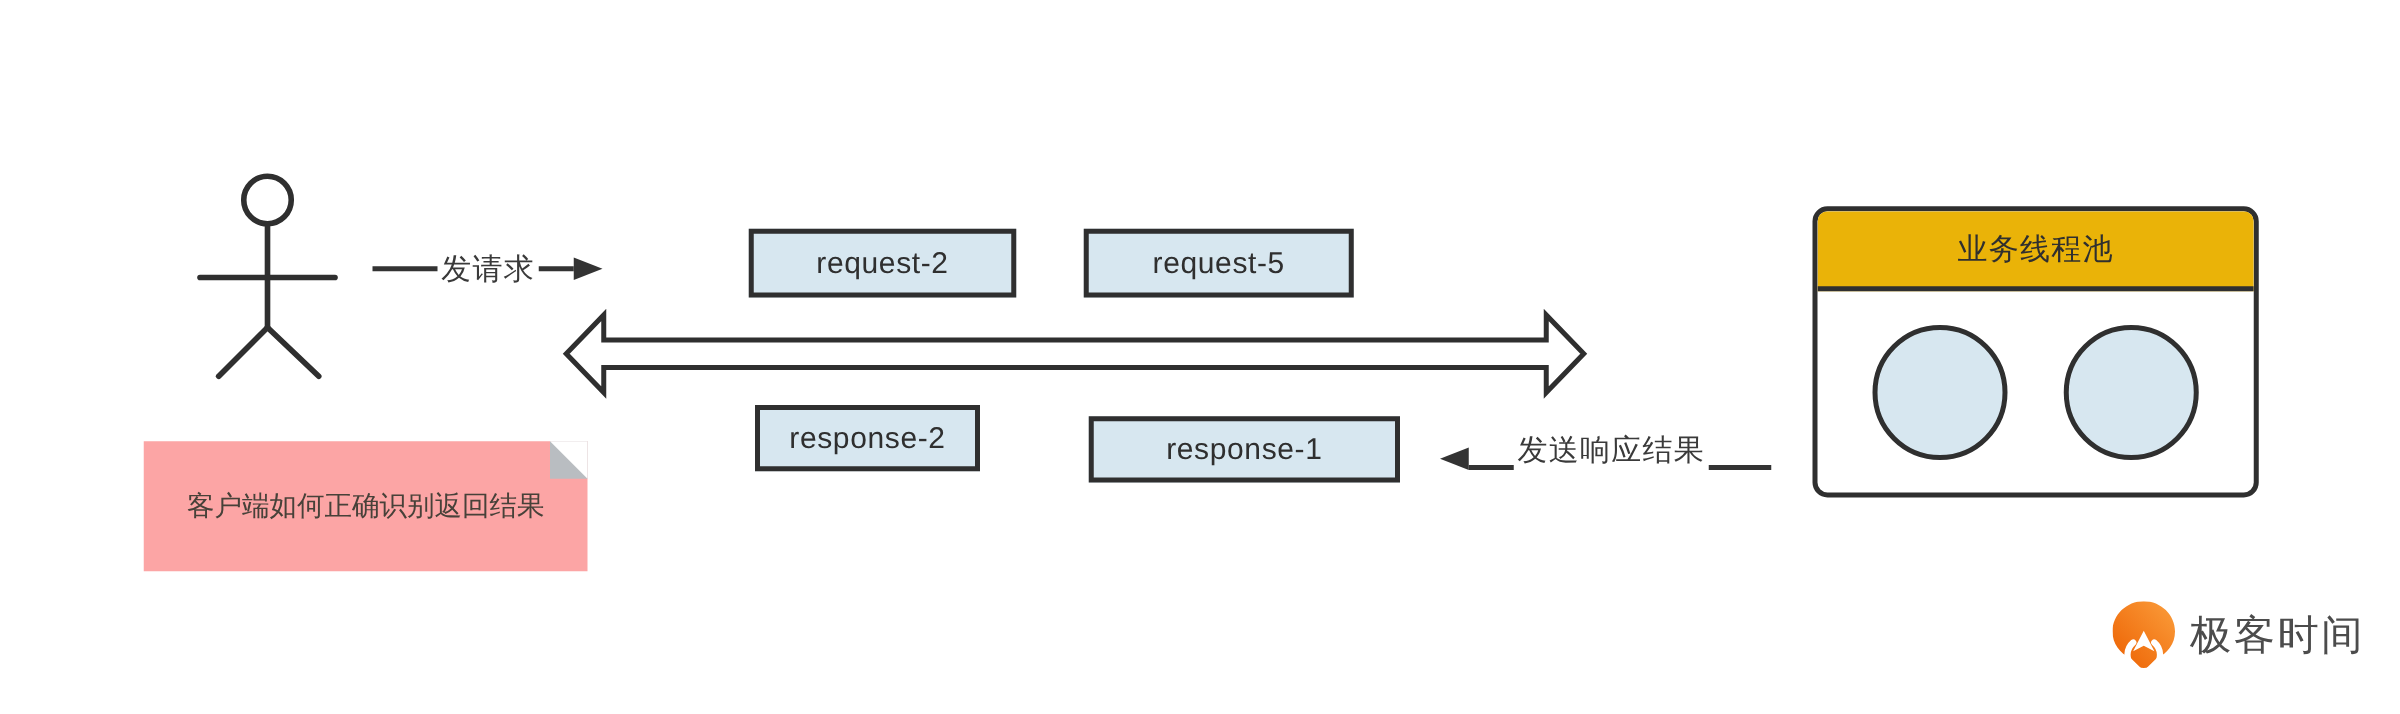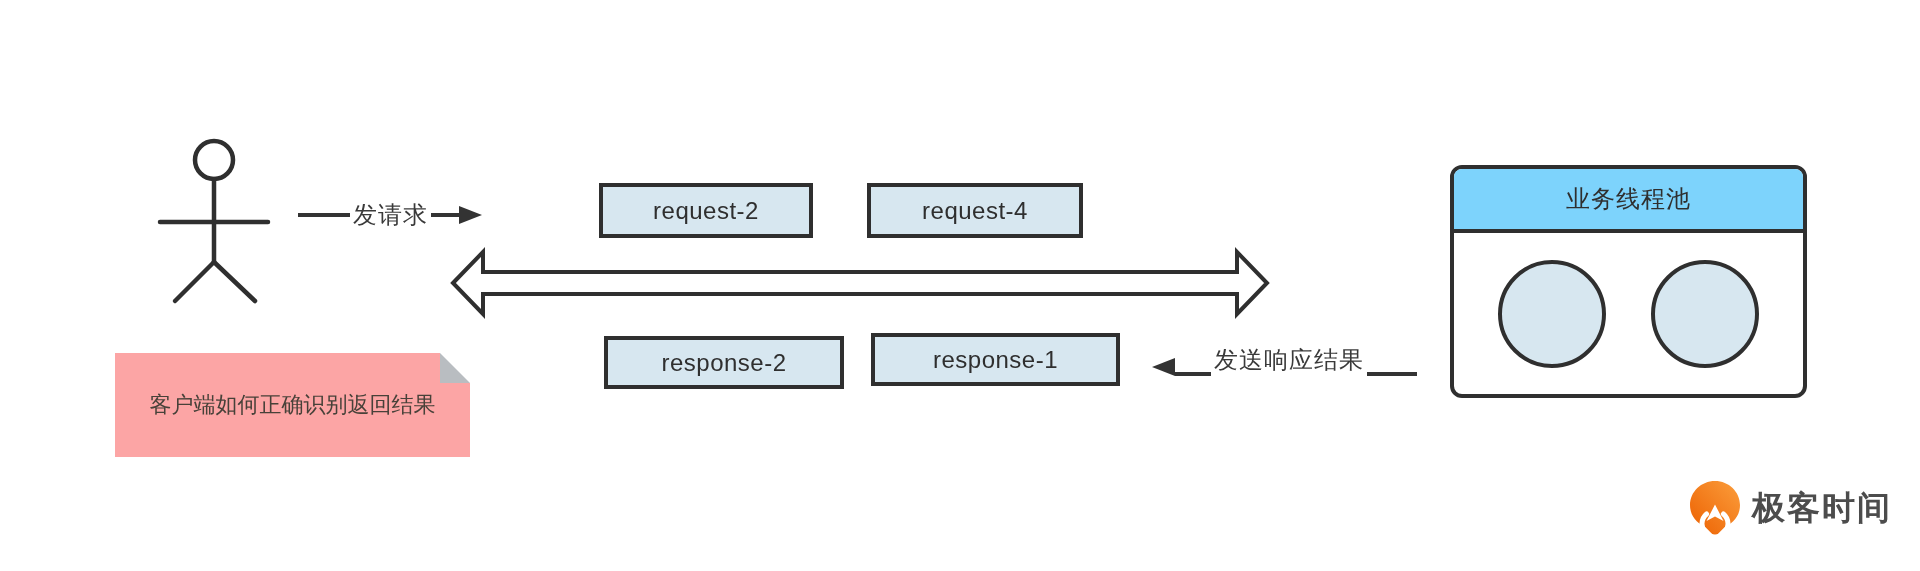--- a/index.html
+++ b/index.html
@@ -63,21 +63,21 @@
     position: absolute;
     left: 1450px; top: 165px;
     width: 357px; height: 233px;
     background: #ffffff;
     border: 4px solid #2f2f2f;
     border-radius: 12px;
     overflow: hidden;
   }
   .pool-header {
     height: 64px;
-    background: #7dd3fc;
+    background: #eab308;
     border-bottom: 4px solid #2f2f2f;
     display: flex;
     align-items: center;
     justify-content: center;
     font-size: 24px;
     color: #2f2f2f;
     letter-spacing: 1px;
   }
   .pool-body {
     height: 161px;
@@ -120,21 +120,21 @@
   .logo {
     position: absolute;
     left: 1690px; top: 481px;
     display: flex;
     align-items: center;
     gap: 12px;
   }
   .logo-text {
     font-size: 33px;
     color: #4c4c4c;
-    font-weight: 700;
+    font-weight: 400;
     letter-spacing: 2px;
   }
 </style>
 </head>
 <body>
 
 <div class="canvas">
 
   <svg class="abs" style="left:150px; top:125px;" width="140" height="190" viewBox="0 0 140 190">
     <g stroke="#2f2f2f" stroke-width="4.5" fill="none" stroke-linecap="round">
@@ -150,28 +150,28 @@
     <span class="hline" style="width:52px;"></span>
     <span class="arrow-text">发请求</span>
     <span class="hline" style="width:28px;"></span>
     <span class="head-right"></span>
   </div>
 
   <div class="data-box" style="left:573px; top:183px; width:214px; height:55px;">
     <span>request-2</span>
   </div>
   <div class="data-box" style="left:841px; top:183px; width:216px; height:55px;">
-    <span>request-4</span>
+    <span>request-5</span>
   </div>
 
   <svg class="abs" style="left:440px; top:245px;" width="840" height="76" viewBox="0 0 840 76">
     <polygon points="13,38 43,7 43,27 797,27 797,7 827,38 797,69 797,49 43,49 43,69" fill="#ffffff" stroke="#2f2f2f" stroke-width="4" stroke-linejoin="miter"></polygon>
   </svg>
 
-  <div class="data-box" style="left:578px; top:336px; width:240px; height:53px;">
+  <div class="data-box" style="left:578px; top:324px; width:180px; height:53px;">
     <span>response-2</span>
   </div>
   <div class="data-box" style="left:845px; top:333px; width:249px; height:53px;">
     <span>response-1</span>
   </div>
 
   <div class="arrow-row" style="left:1152px; top:348px;align-items:flex-end;">
     <span class="head-left"></span>
     <span class="hline" style="width:36px;"></span>
     <span class="arrow-text">发送响应结果</span>

